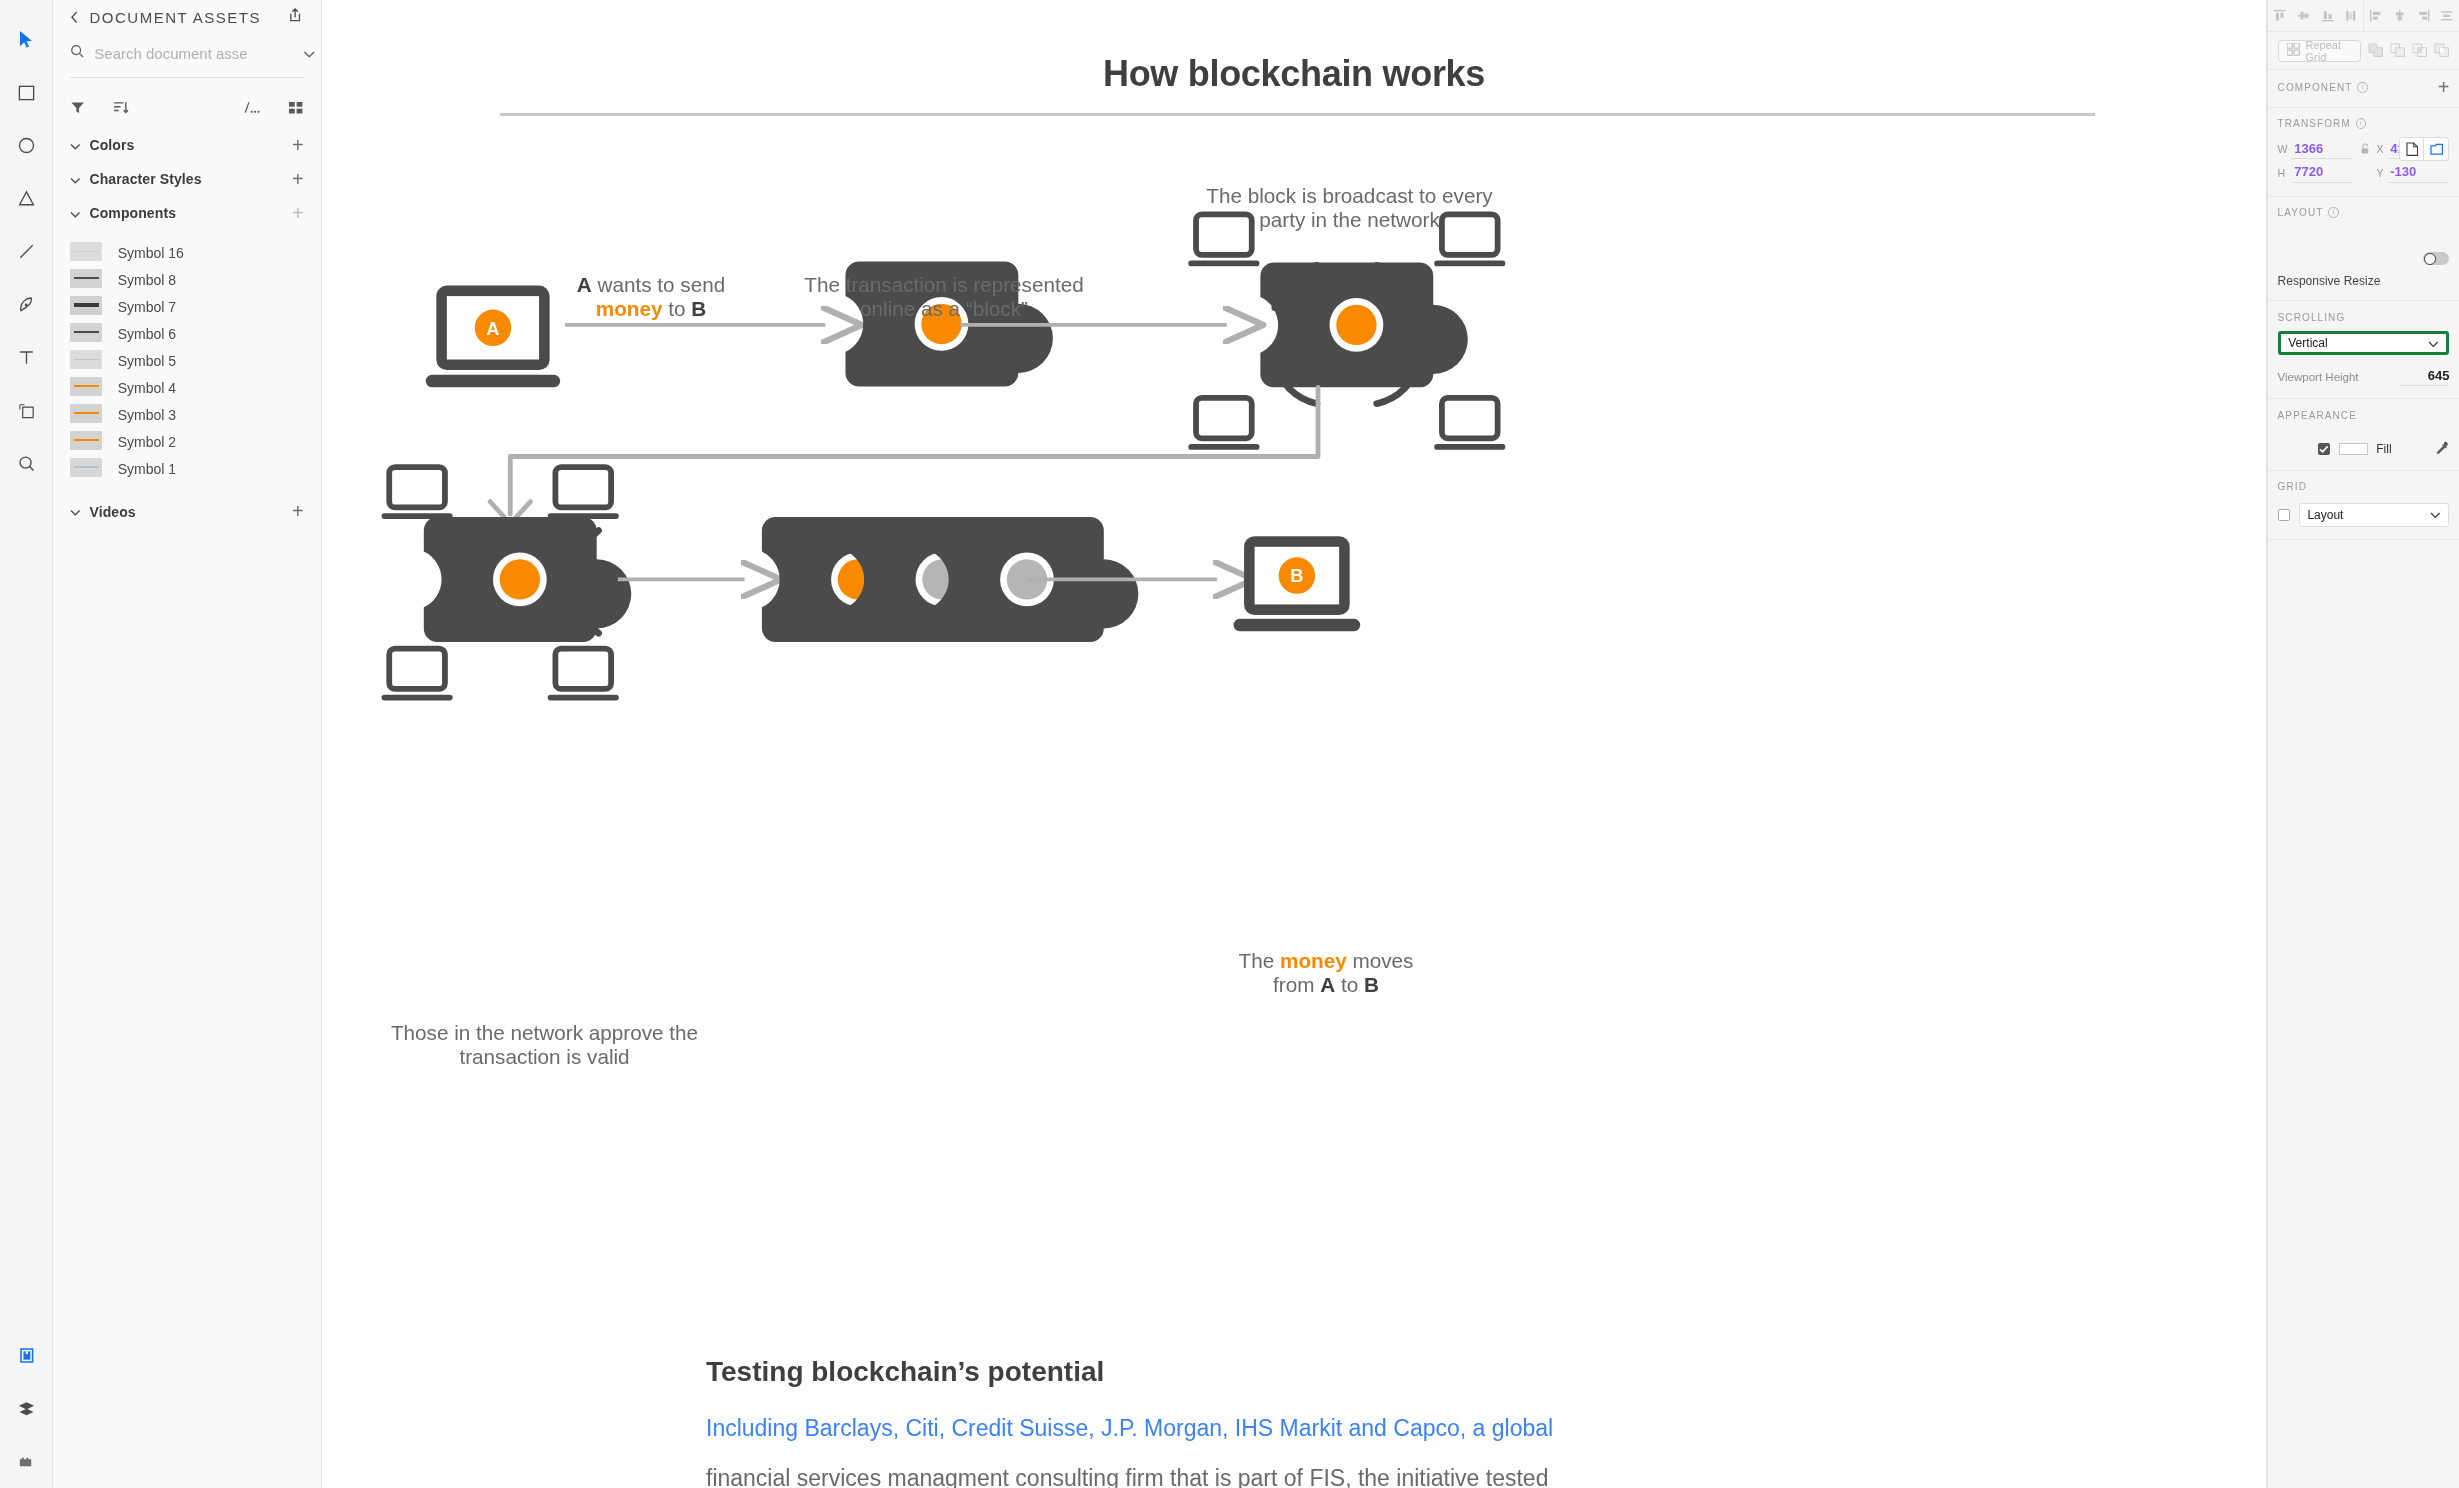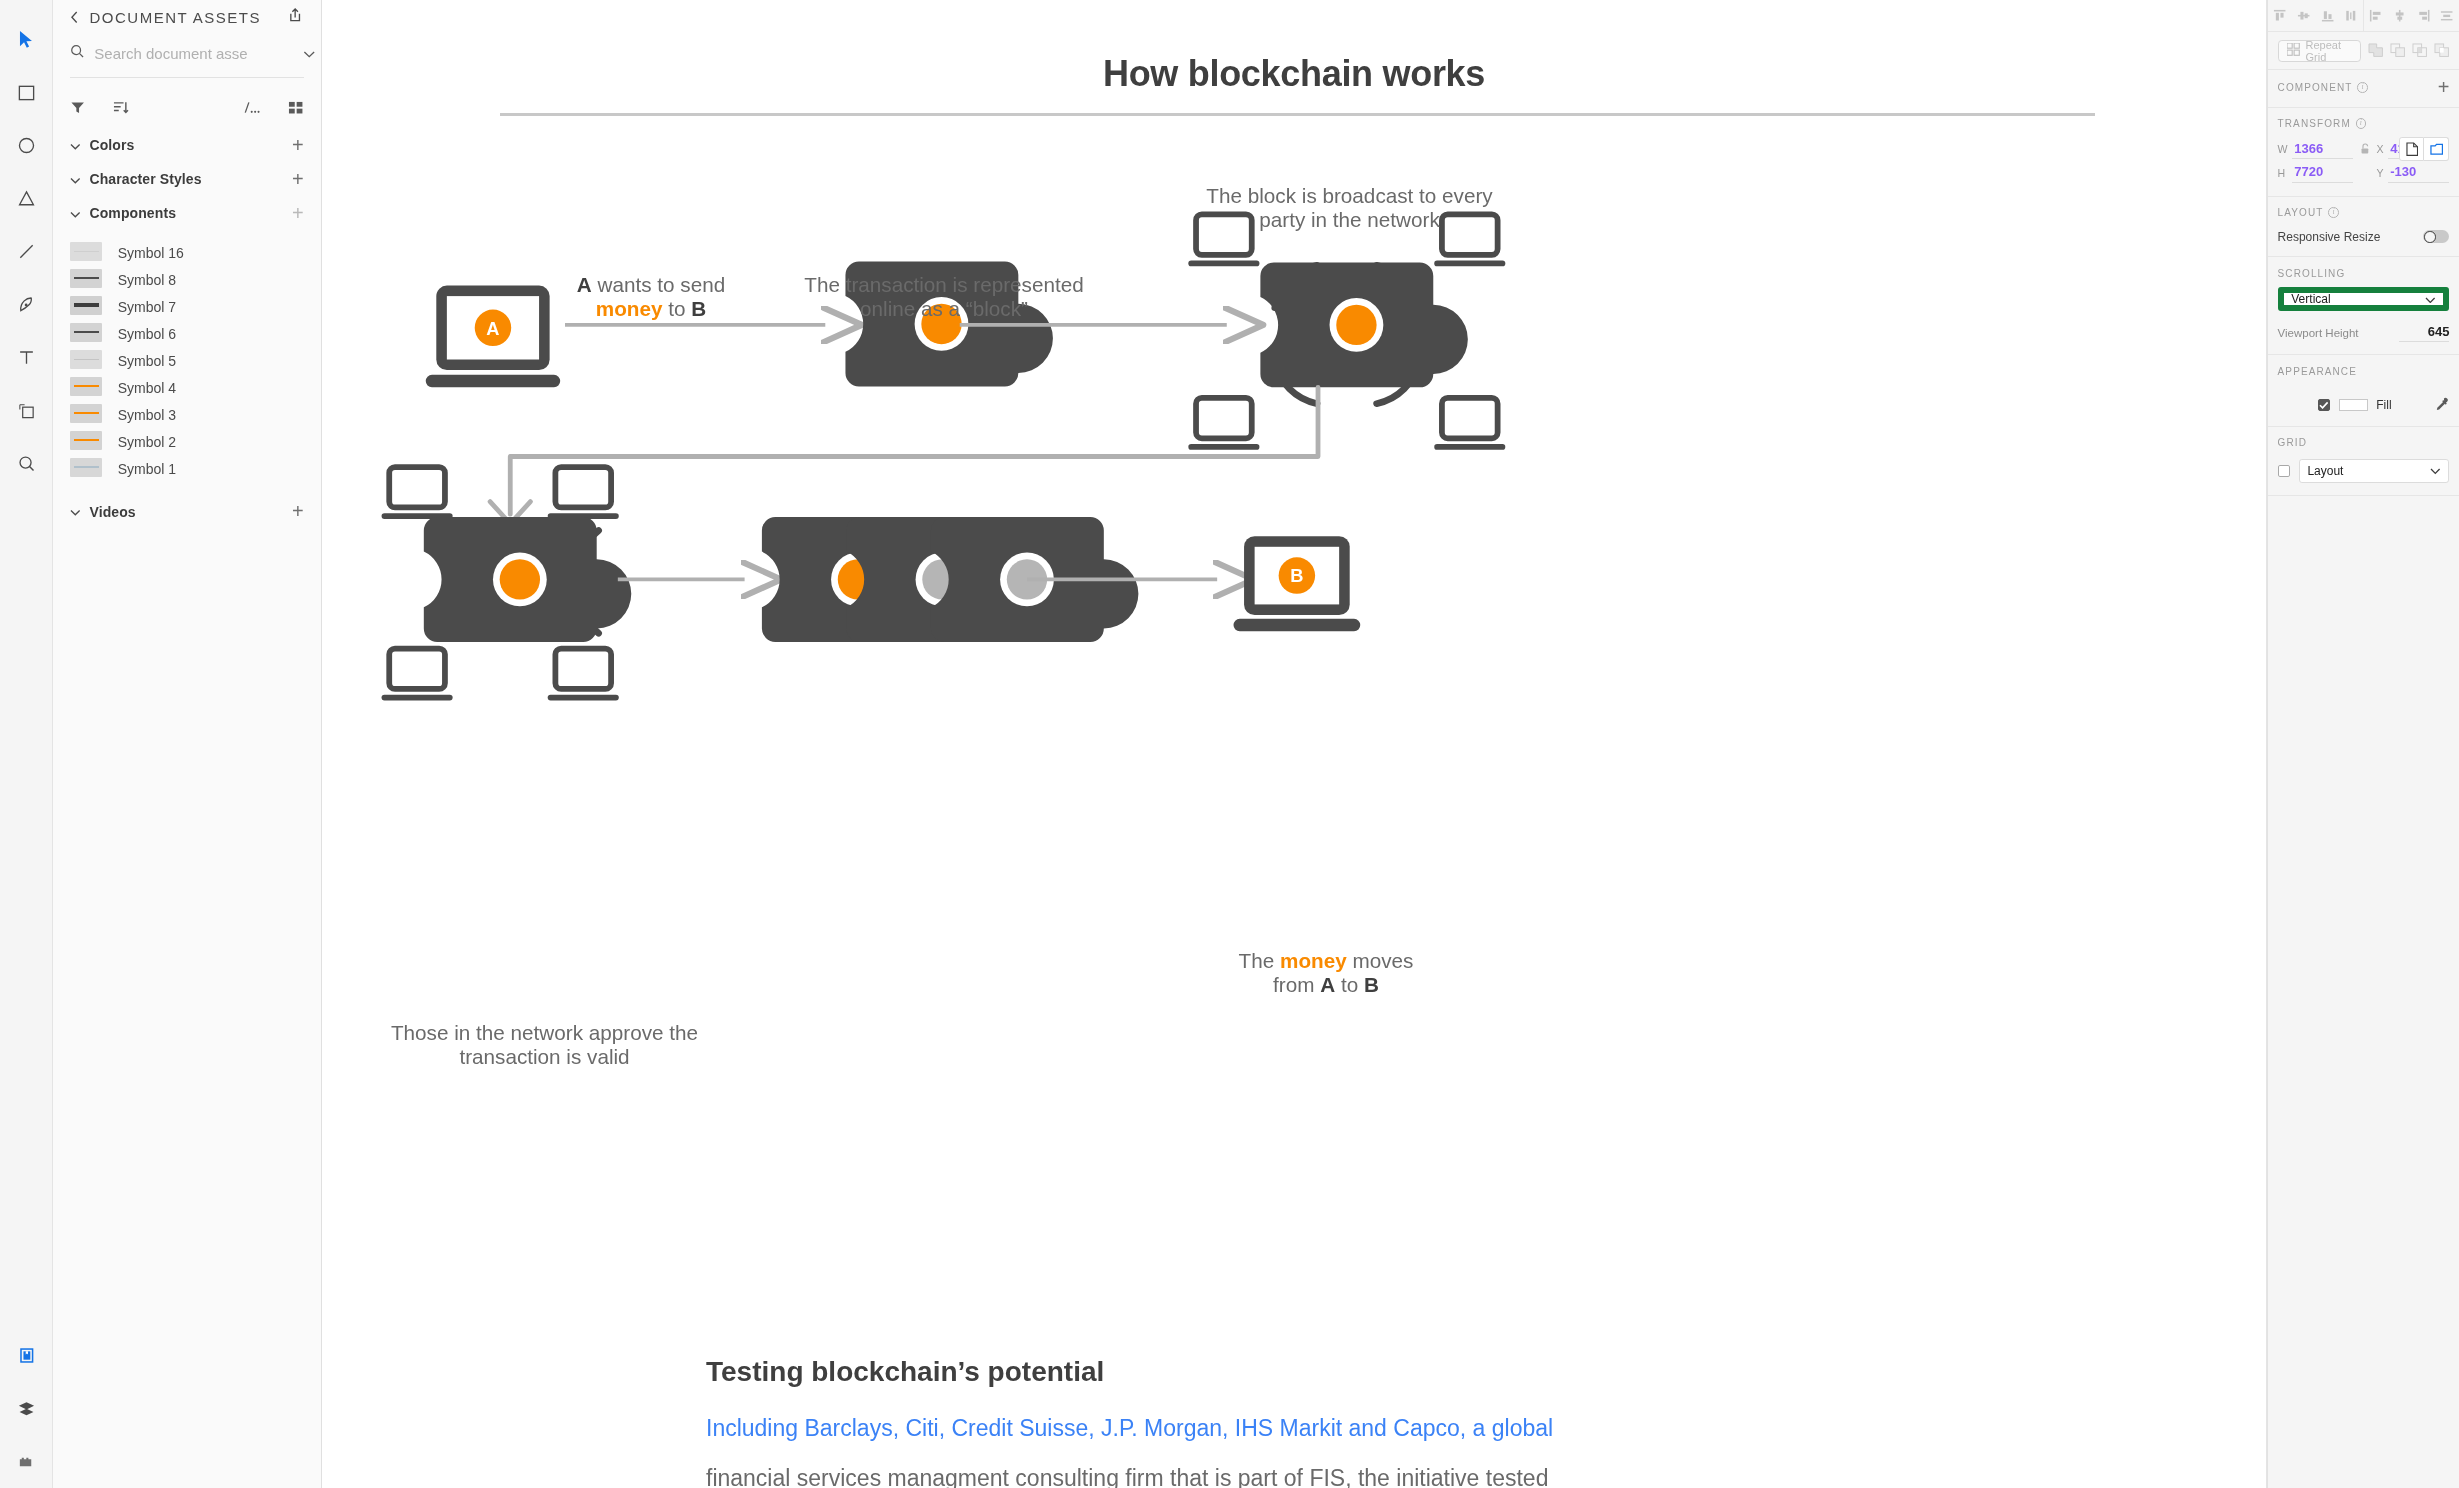--- a/index.html
+++ b/index.html
@@ -161,30 +161,30 @@
   }
   .xf-right { position:absolute; right:0; top:-1.9px; display:flex; }
   .xf-btn { width:25px; height:24px; border:1px solid #dcdcdc; background:#fff;
     display:flex; align-items:center; justify-content:center; cursor:pointer;}
   .xf-btn:first-child { border-radius:2.9px 0 0 2.9px; }
   .xf-btn:last-child { border-radius:0 2.9px 2.9px 0; border-left:none; }
 
   .lock-wrap { display:flex; flex-direction:column; align-items:center; }
 
   .row-lbl { display:flex; align-items:center; justify-content:space-between; margin-top:11.5px; }
-  .row-lbl span.t { font-size:12px; color:#444; }
+  .row-lbl span.t { font-size:12px; color:#444;margin-top:44px; }
   .toggle {
     width:26px; height:13.4px; border-radius:6.7px; background:#c9c9c9; position:relative; cursor:pointer;
   }
   .toggle .knob {
     position:absolute; left:1px; top:1px; width:11.5px; height:11.5px; border-radius:50%;
     background:#f5f5f5; border:1.5px solid #3c3c3c;
   }
   .sel {
-    margin-top:8.6px; height:24px; border:6px solid #15803d; border-radius:2.9px; background:#fff;
+    margin-top:8.6px; height:24px; border:3px solid #15803d; border-radius:2.9px; background:#fff;
     display:flex; align-items:center; padding:0 7.7px; font-size:12px; color:#222;
     justify-content:space-between; cursor:pointer;
   }
   .vp-row { display:flex; align-items:center; justify-content:space-between; margin-top:12.5px; }
   .vp-lbl { font-size:11.5px; color:#8c8c8c; }
   .vp-val { font-size:13px; color:#222; font-weight:700; border-bottom:1px solid #dcdcdc;
      width:50px; text-align:right; padding-bottom:1.9px; }
   .app-row { display:flex; align-items:center; gap:8.6px; margin-top:20px;padding-left:40px; }
   .cbox { width:12.5px; height:12.5px; border:1px solid #a8a8a8; border-radius:1.9px; background:#fff;
      display:flex; align-items:center; justify-content:center; cursor:pointer; flex:0 0 12.5px;}

